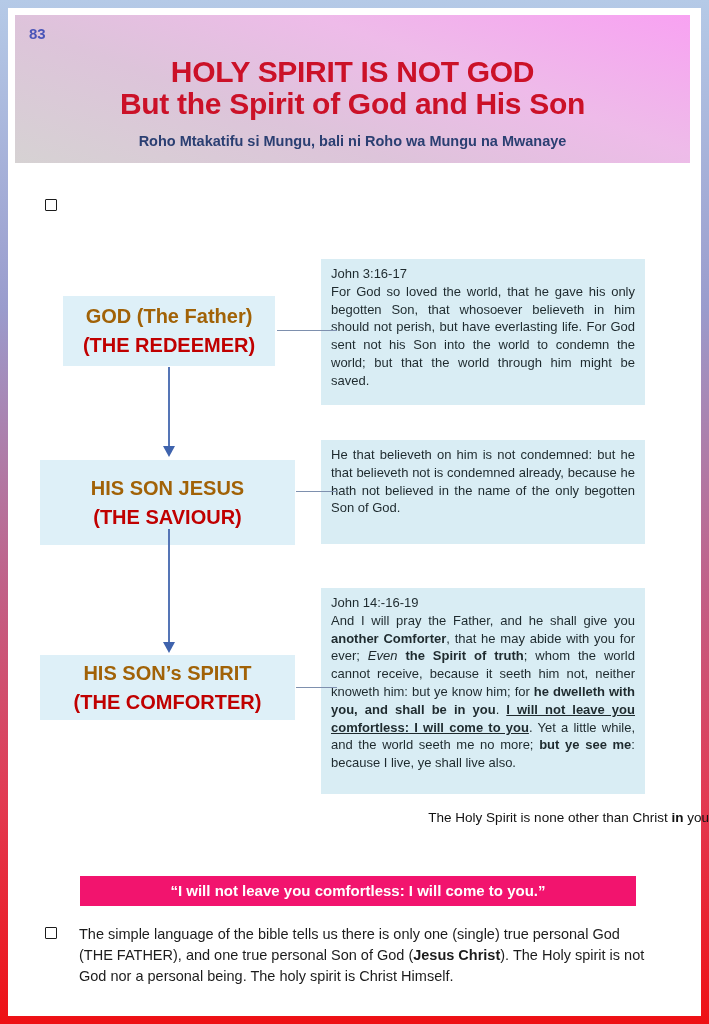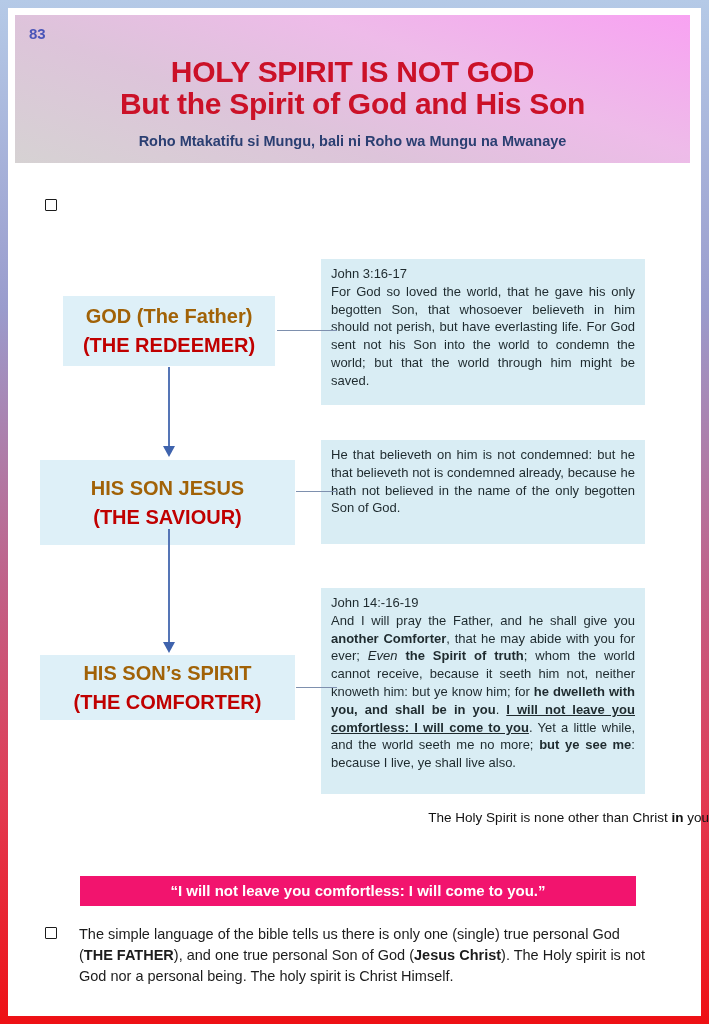--- a/index.html
+++ b/index.html
@@ -138,15 +138,15 @@
     <div class="ref">John 14:-16-19</div>
     <div class="body"><span>And I will pray the Father, and he shall give you </span><span style="font-weight: bold;">another Comforter</span><span>, that he may abide with you for ever; </span><span style="font-style: italic;">Even</span><span> </span><span style="font-weight: bold;">the Spirit of truth</span><span>; whom the world cannot receive, because it seeth him not, neither knoweth him: but ye know him; for </span><span style="font-weight: bold;">he dwelleth with you, and shall be in you</span><span>. </span><span style="font-weight: bold; text-decoration: underline;">I will not leave you comfortless: I will come to you</span><span>. Yet a little while, and the world seeth me no more; </span><span style="font-weight: bold;">but ye see me</span><span>: because I live, ye shall live also.</span></div>
   </div>
   <div class="hline h3"></div>
 
   <div class="caption"><span>The Holy Spirit is none other than Christ </span><span style="font-weight: bold;">in</span><span> you</span></div>
   <div class="banner">“I will not leave you comfortless: I will come to you.”</div>
 
   <div class="bullet closing">
     <span class="sq"></span>
-    <span class="btext"><span>The simple language of the  bible  tells us there is only one (single) true personal God (</span><span style="font-weight: bold;">THE FATHER</span><span>),  and one true personal Son of God (</span><span style="font-weight: bold;">Jesus Christ</span><span>). The Holy spirit is not God nor a personal being. The holy spirit is Christ Himself.</span></span>
+    <span class="btext"><span>The simple language of the  bible  tells us there is only one (single) true personal God (</span><span style="font-weight: normal;">THE FATHER</span><span>),  and one true personal Son of God (</span><span style="font-weight: bold;">Jesus Christ</span><span>). The Holy spirit is not God nor a personal being. The holy spirit is Christ Himself.</span></span>
   </div>
 </div>
 
 </body></html>

